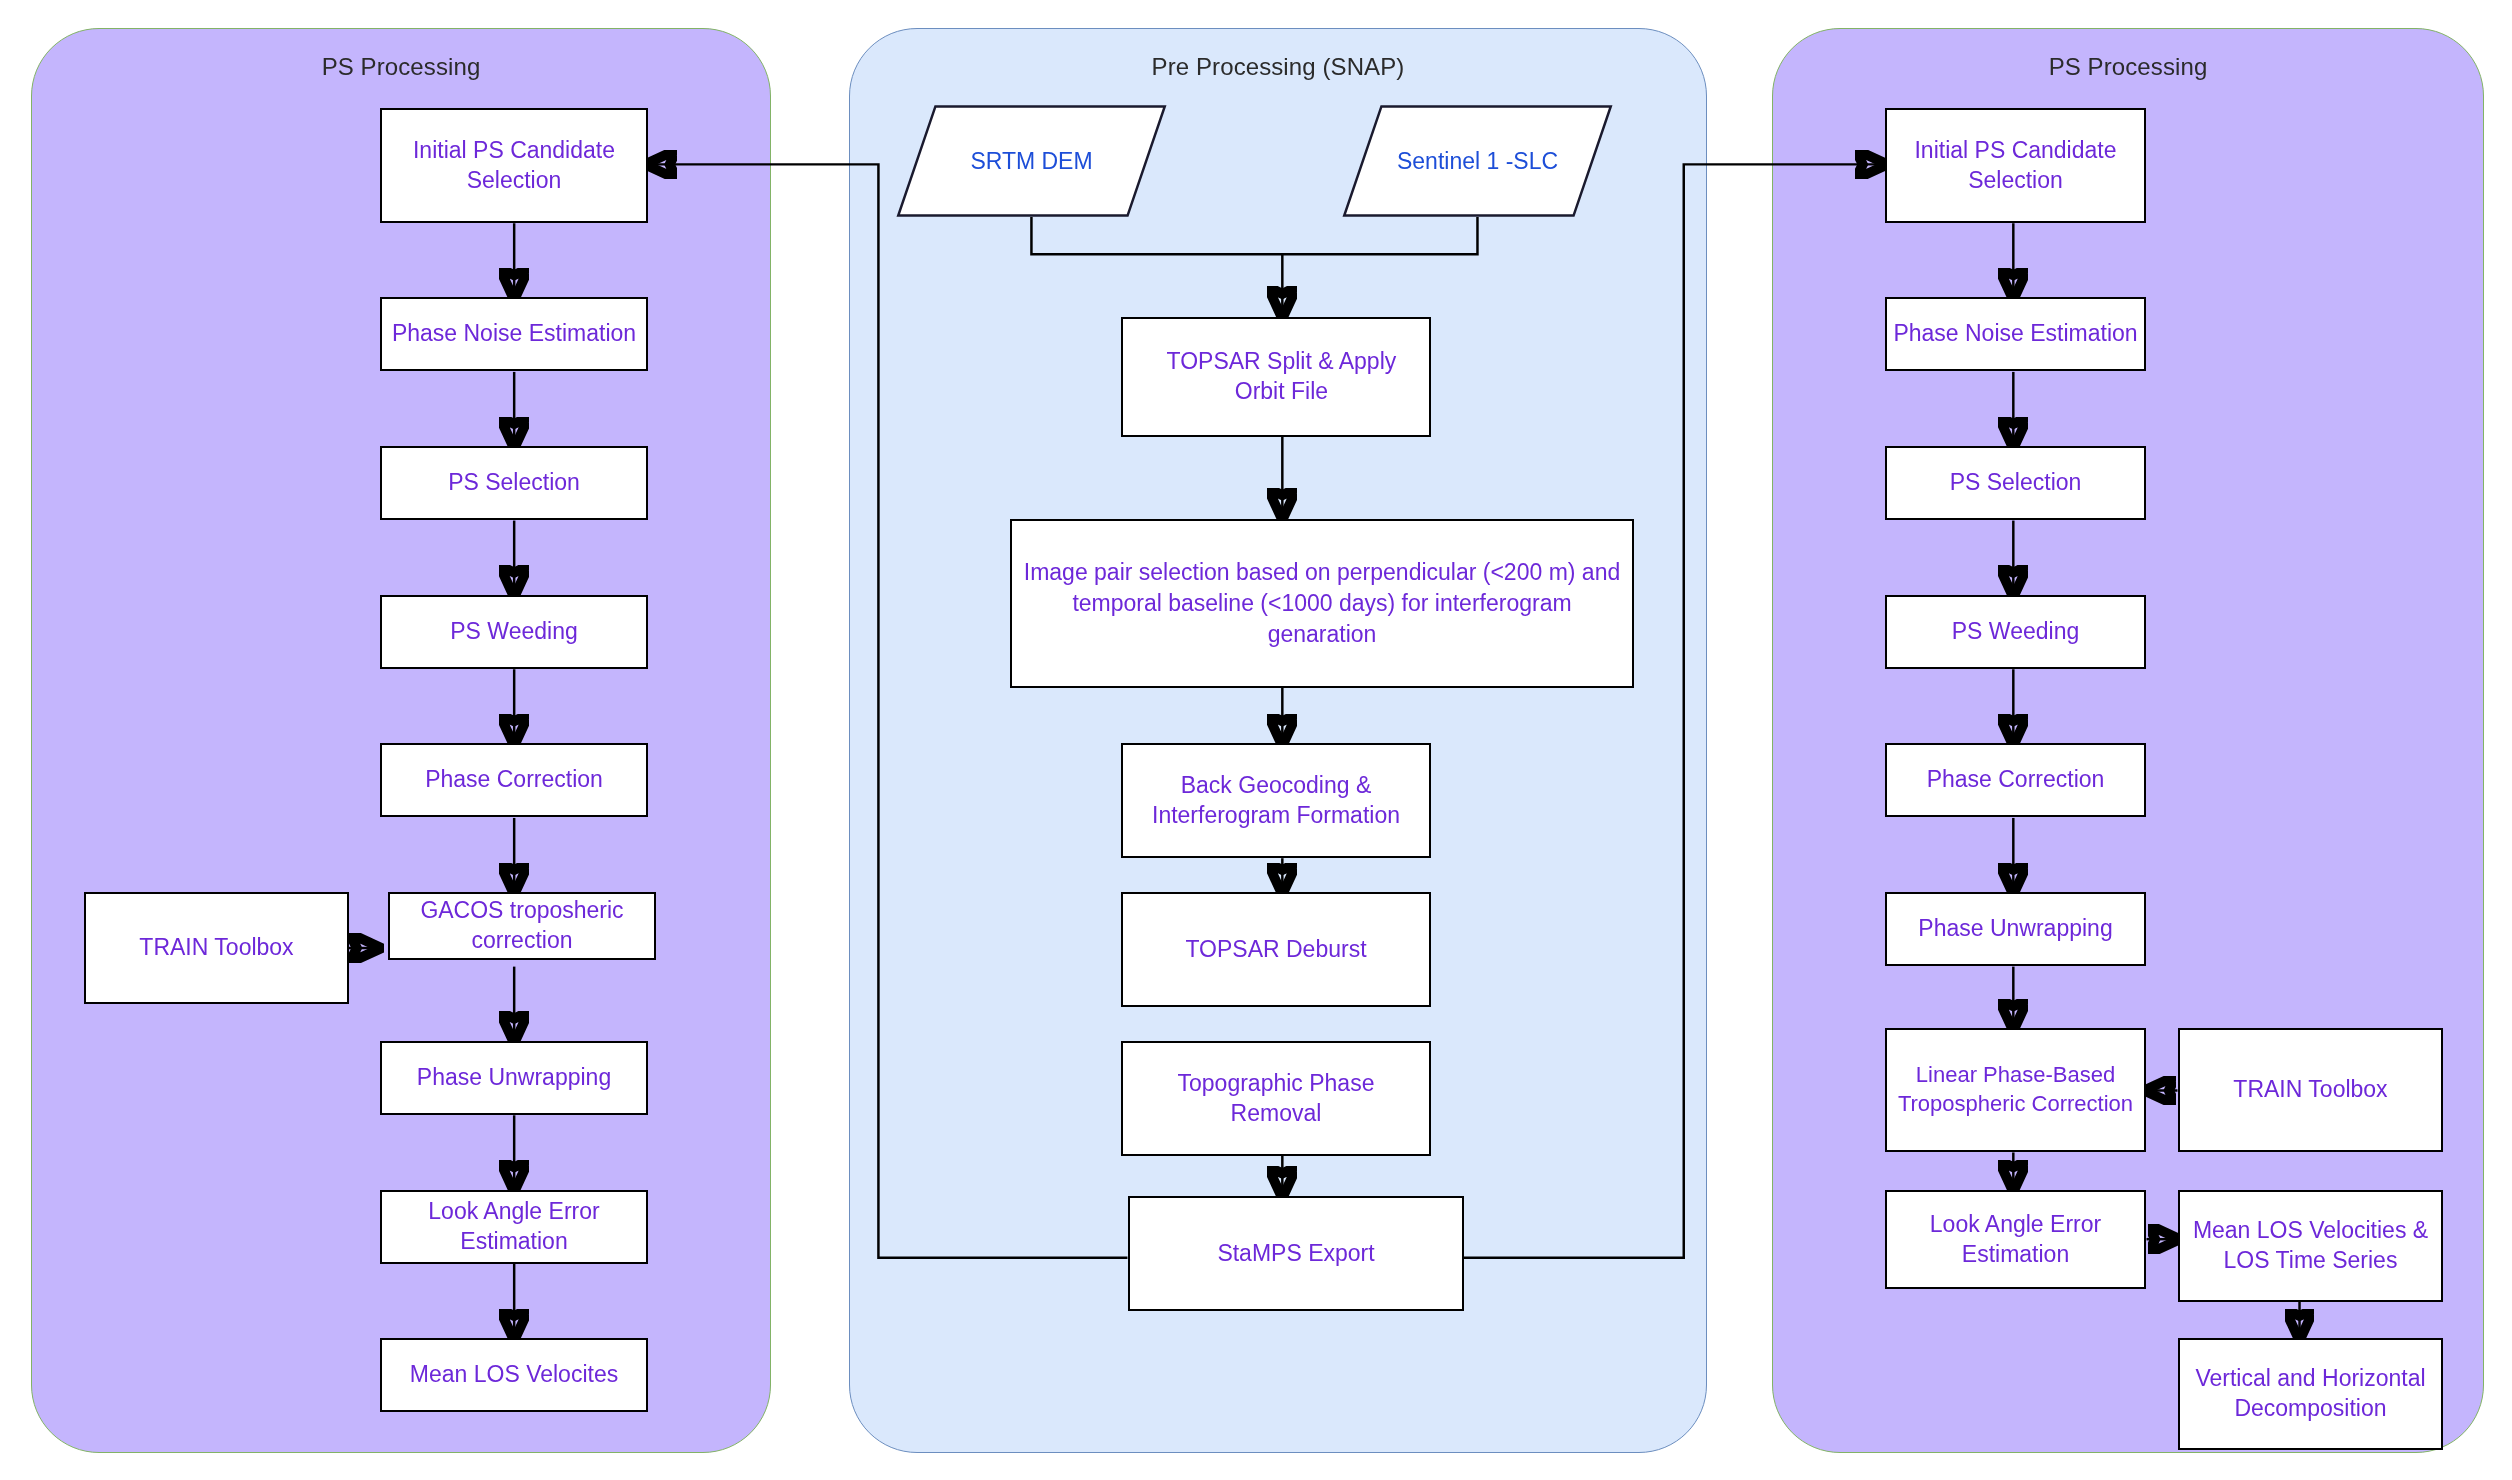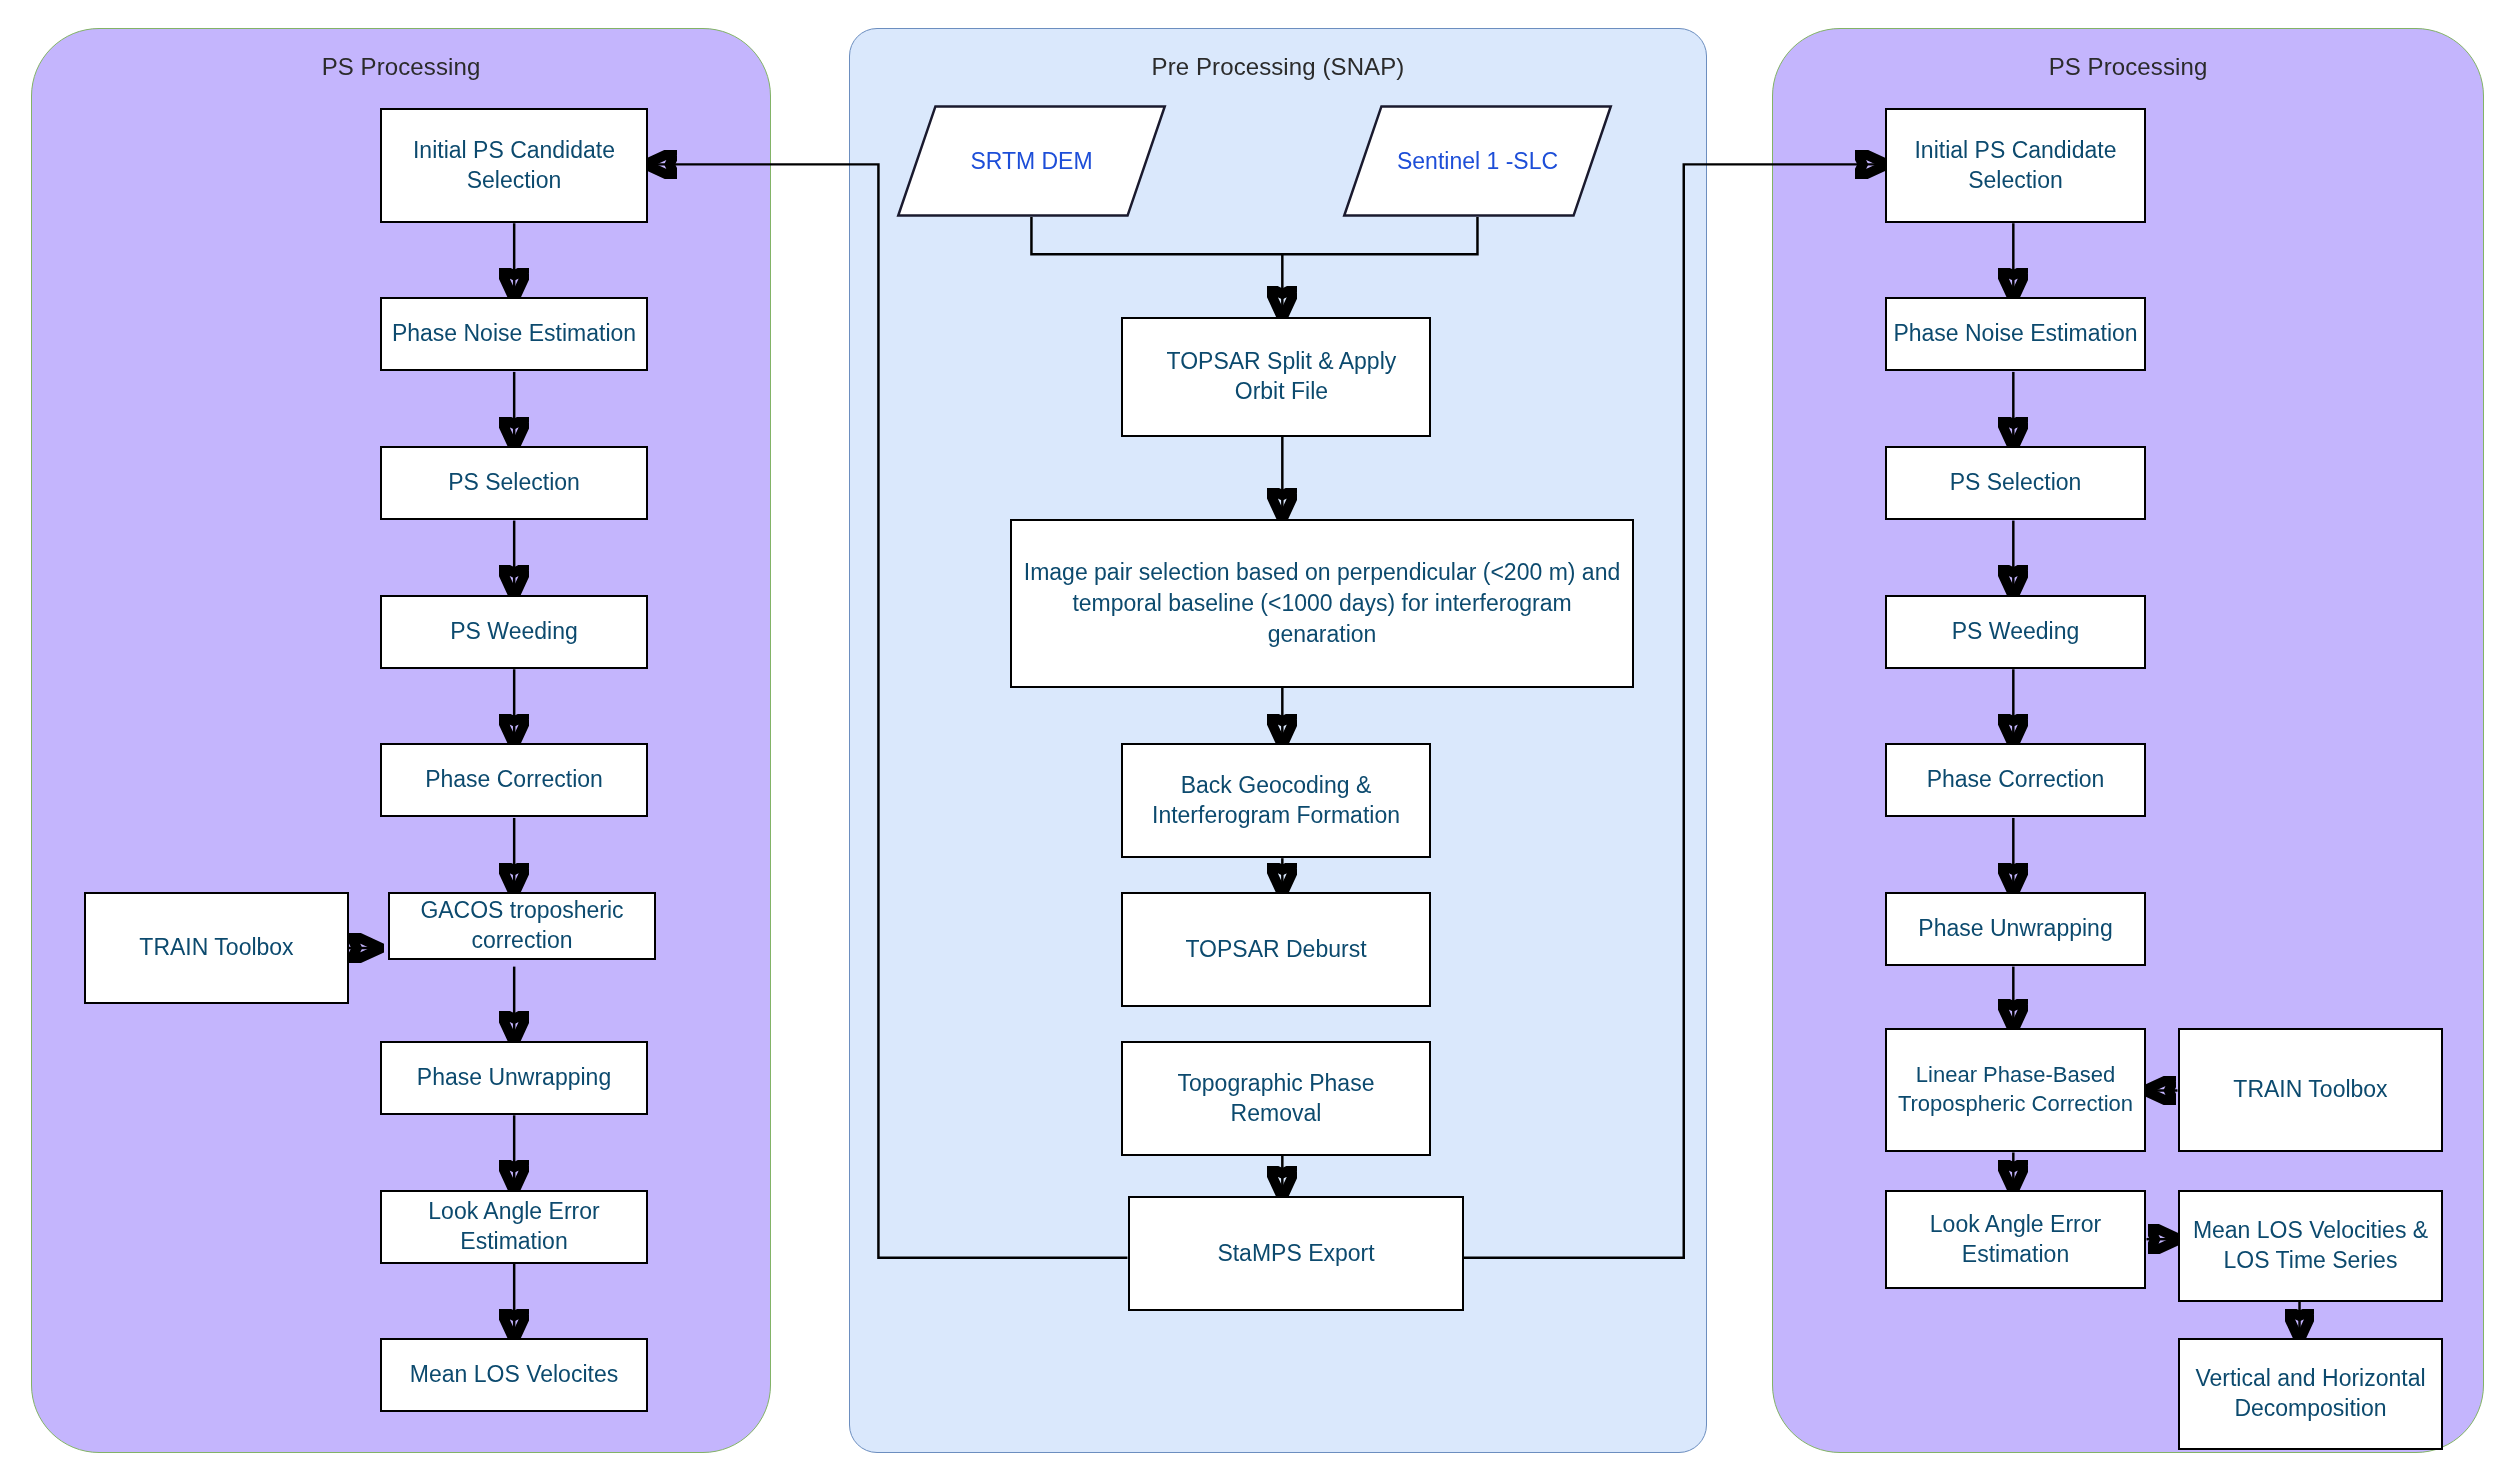--- a/index.html
+++ b/index.html
@@ -41,21 +41,21 @@
   .node {
     position: absolute;
     background: #ffffff;
     border: 2.5px solid #000000;
     display: flex;
     align-items: center;
     justify-content: center;
     text-align: center;
     font-size: 23px;
     line-height: 1.30;
-    color: #0c4a6e;
+    color: #6d28d9;
     padding: 2.5px 6.2px;
   }
   .node.small { font-size: 22px; }
   .node.big   { font-size: 23px; line-height: 1.34; }
   
   .para-wrap {
     position: absolute;
   }
   .para-wrap svg { position: absolute; left: 0; top: 0; overflow: visible; }
   .para-label {
@@ -80,21 +80,21 @@
 </style>
 </head>
 <body>
 
 <div id="canvas">
 
   <div class="panel panel-green" style="left:31px; top:28px; width:740px; height:1425px;">
     <div class="panel-title" style="top:23.5px;">PS Processing</div>
   </div>
 
-  <div class="panel panel-blue" style="left:849px; top:28px; width:858px; height:1425px;border-radius:28px;">
+  <div class="panel panel-blue" style="left:849px; top:28px; width:858px; height:1425px;">
     <div class="panel-title" style="top:23.5px;">Pre Processing (SNAP)</div>
   </div>
 
   <div class="panel panel-green" style="left:1772px; top:28px; width:712px; height:1425px;">
     <div class="panel-title" style="top:23.5px;">PS Processing</div>
   </div>
 
   <svg id="wires" viewBox="0 0 4055 2390">
     <defs>
       <marker id="ah" markerWidth="14" markerHeight="12" refX="12" refY="6" orient="auto" markerUnits="strokeWidth">

